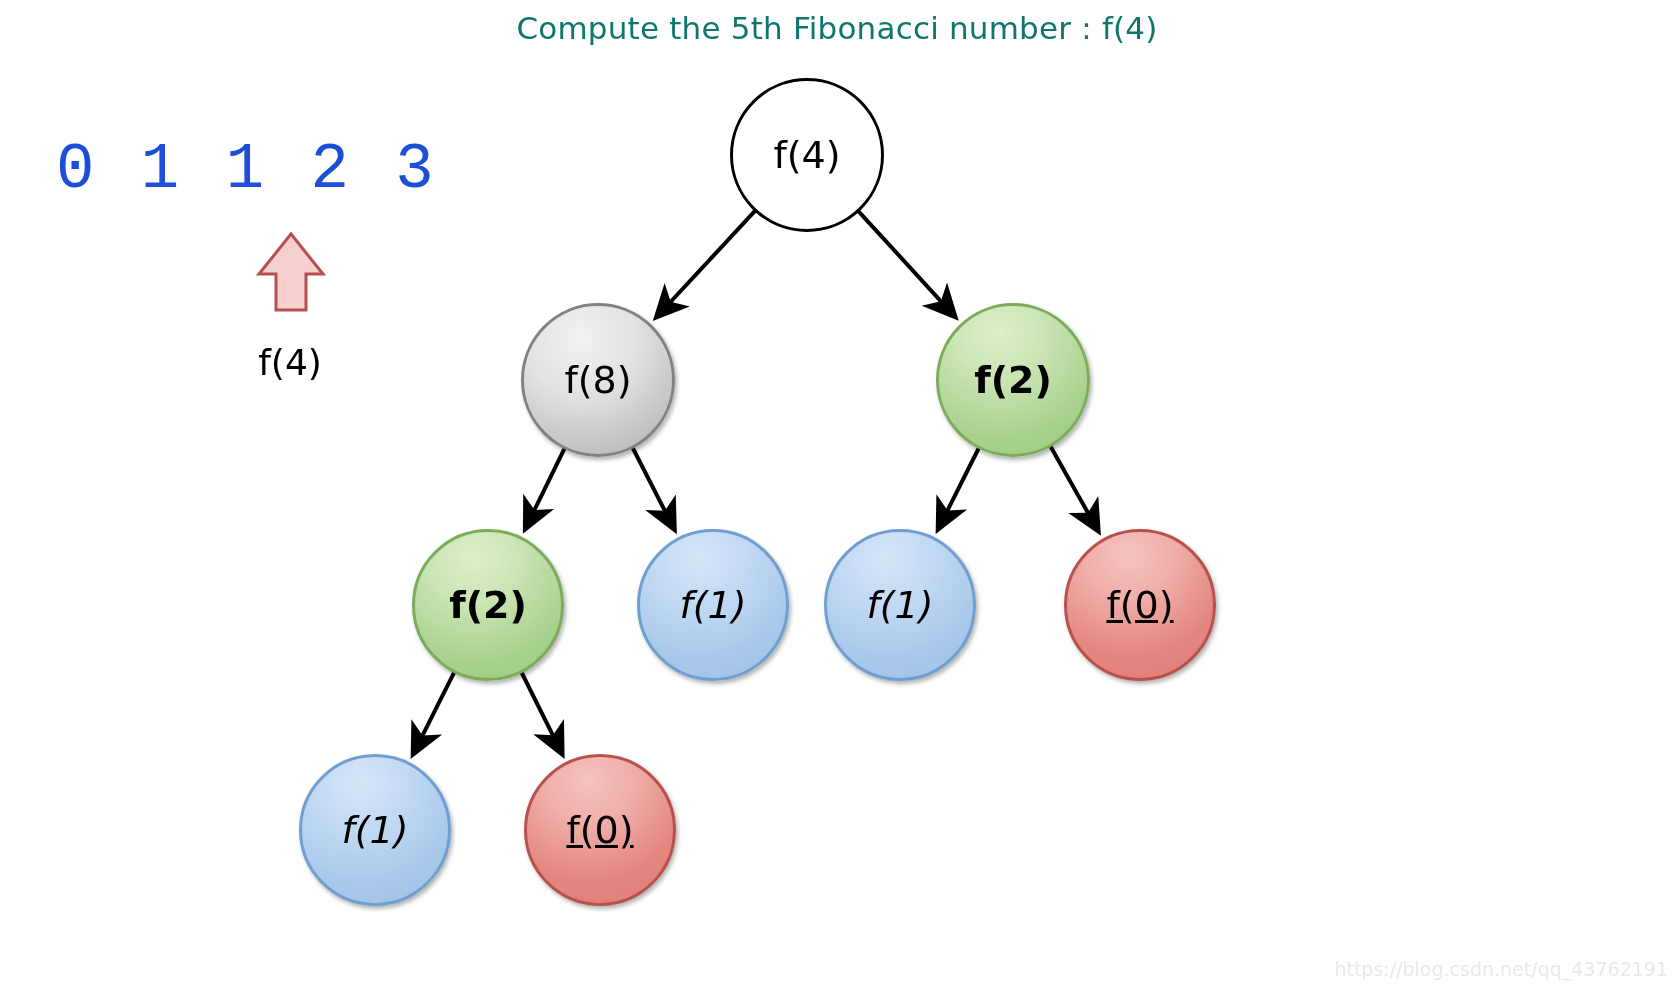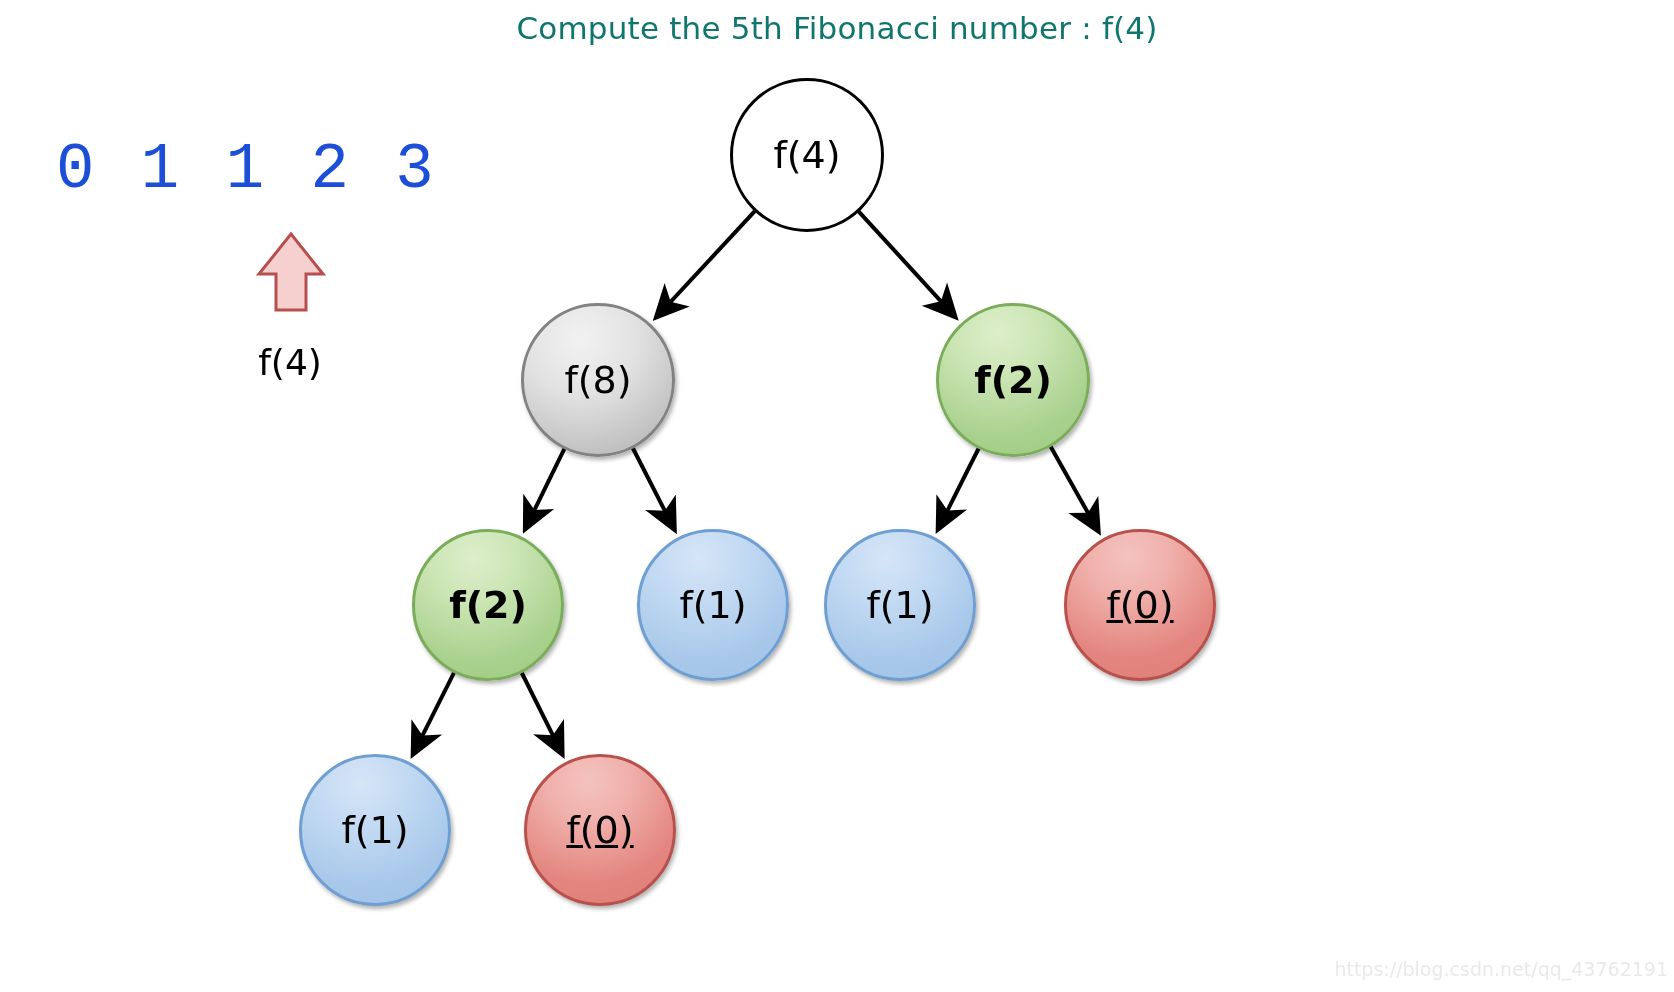--- a/index.html
+++ b/index.html
@@ -96,20 +96,21 @@
   .node.green {
     background: radial-gradient(circle at 40% 18%, #ddeecb 0%, #cbe5b4 30%, #a9d18e 70%, #9ccb7e 100%);
     border: 3px solid #7aac5a;
     box-shadow: 2px 3px 4px rgba(0,0,0,0.30);
     font-weight: bold;
   }
   .node.blue {
     background: radial-gradient(circle at 40% 18%, #d6e5f7 0%, #c3daf3 30%, #a8c8ea 70%, #9dc1e6 100%);
     border: 3px solid #6f9ed0;
     box-shadow: 2px 3px 4px rgba(0,0,0,0.30);
+    font-style: italic;
   }
   .node.red {
     background: radial-gradient(circle at 42% 16%, #f4c3bf 0%, #f0b0ab 28%, #e48680 68%, #de7b75 100%);
     border: 3px solid #b8514c;
     box-shadow: 2px 3px 4px rgba(0,0,0,0.30);
     text-decoration: underline;
   }
 
   
   #watermark {

